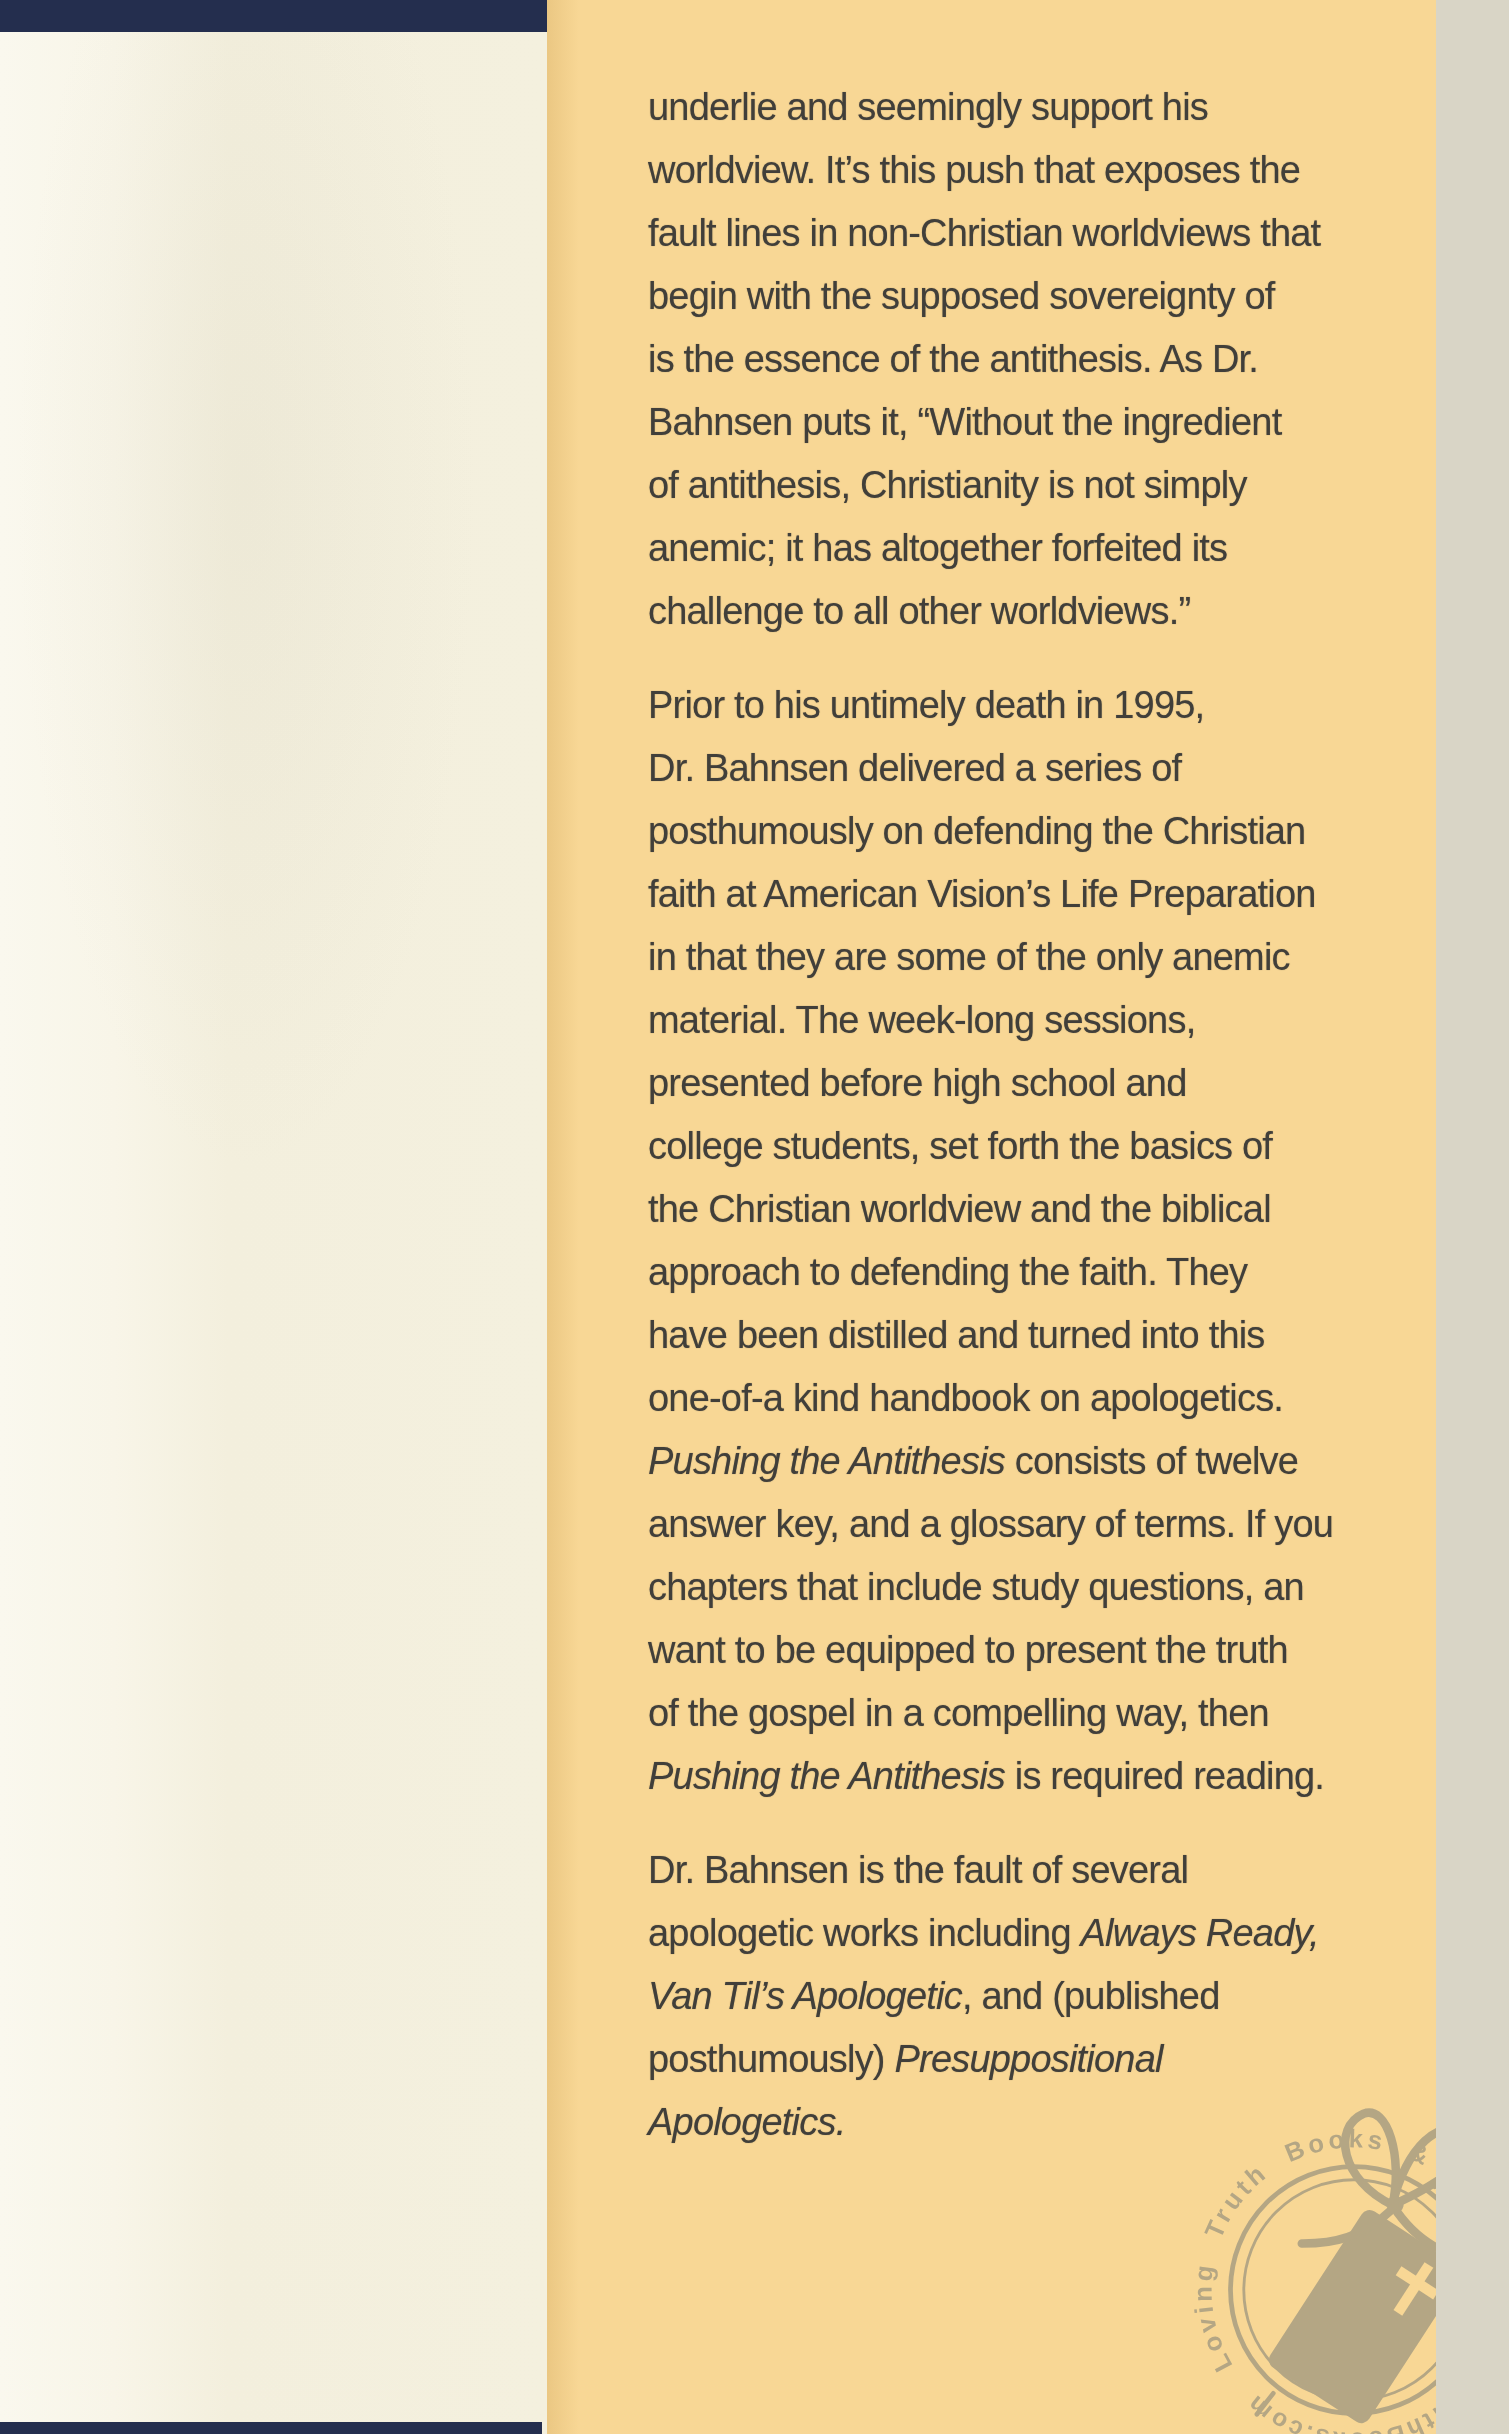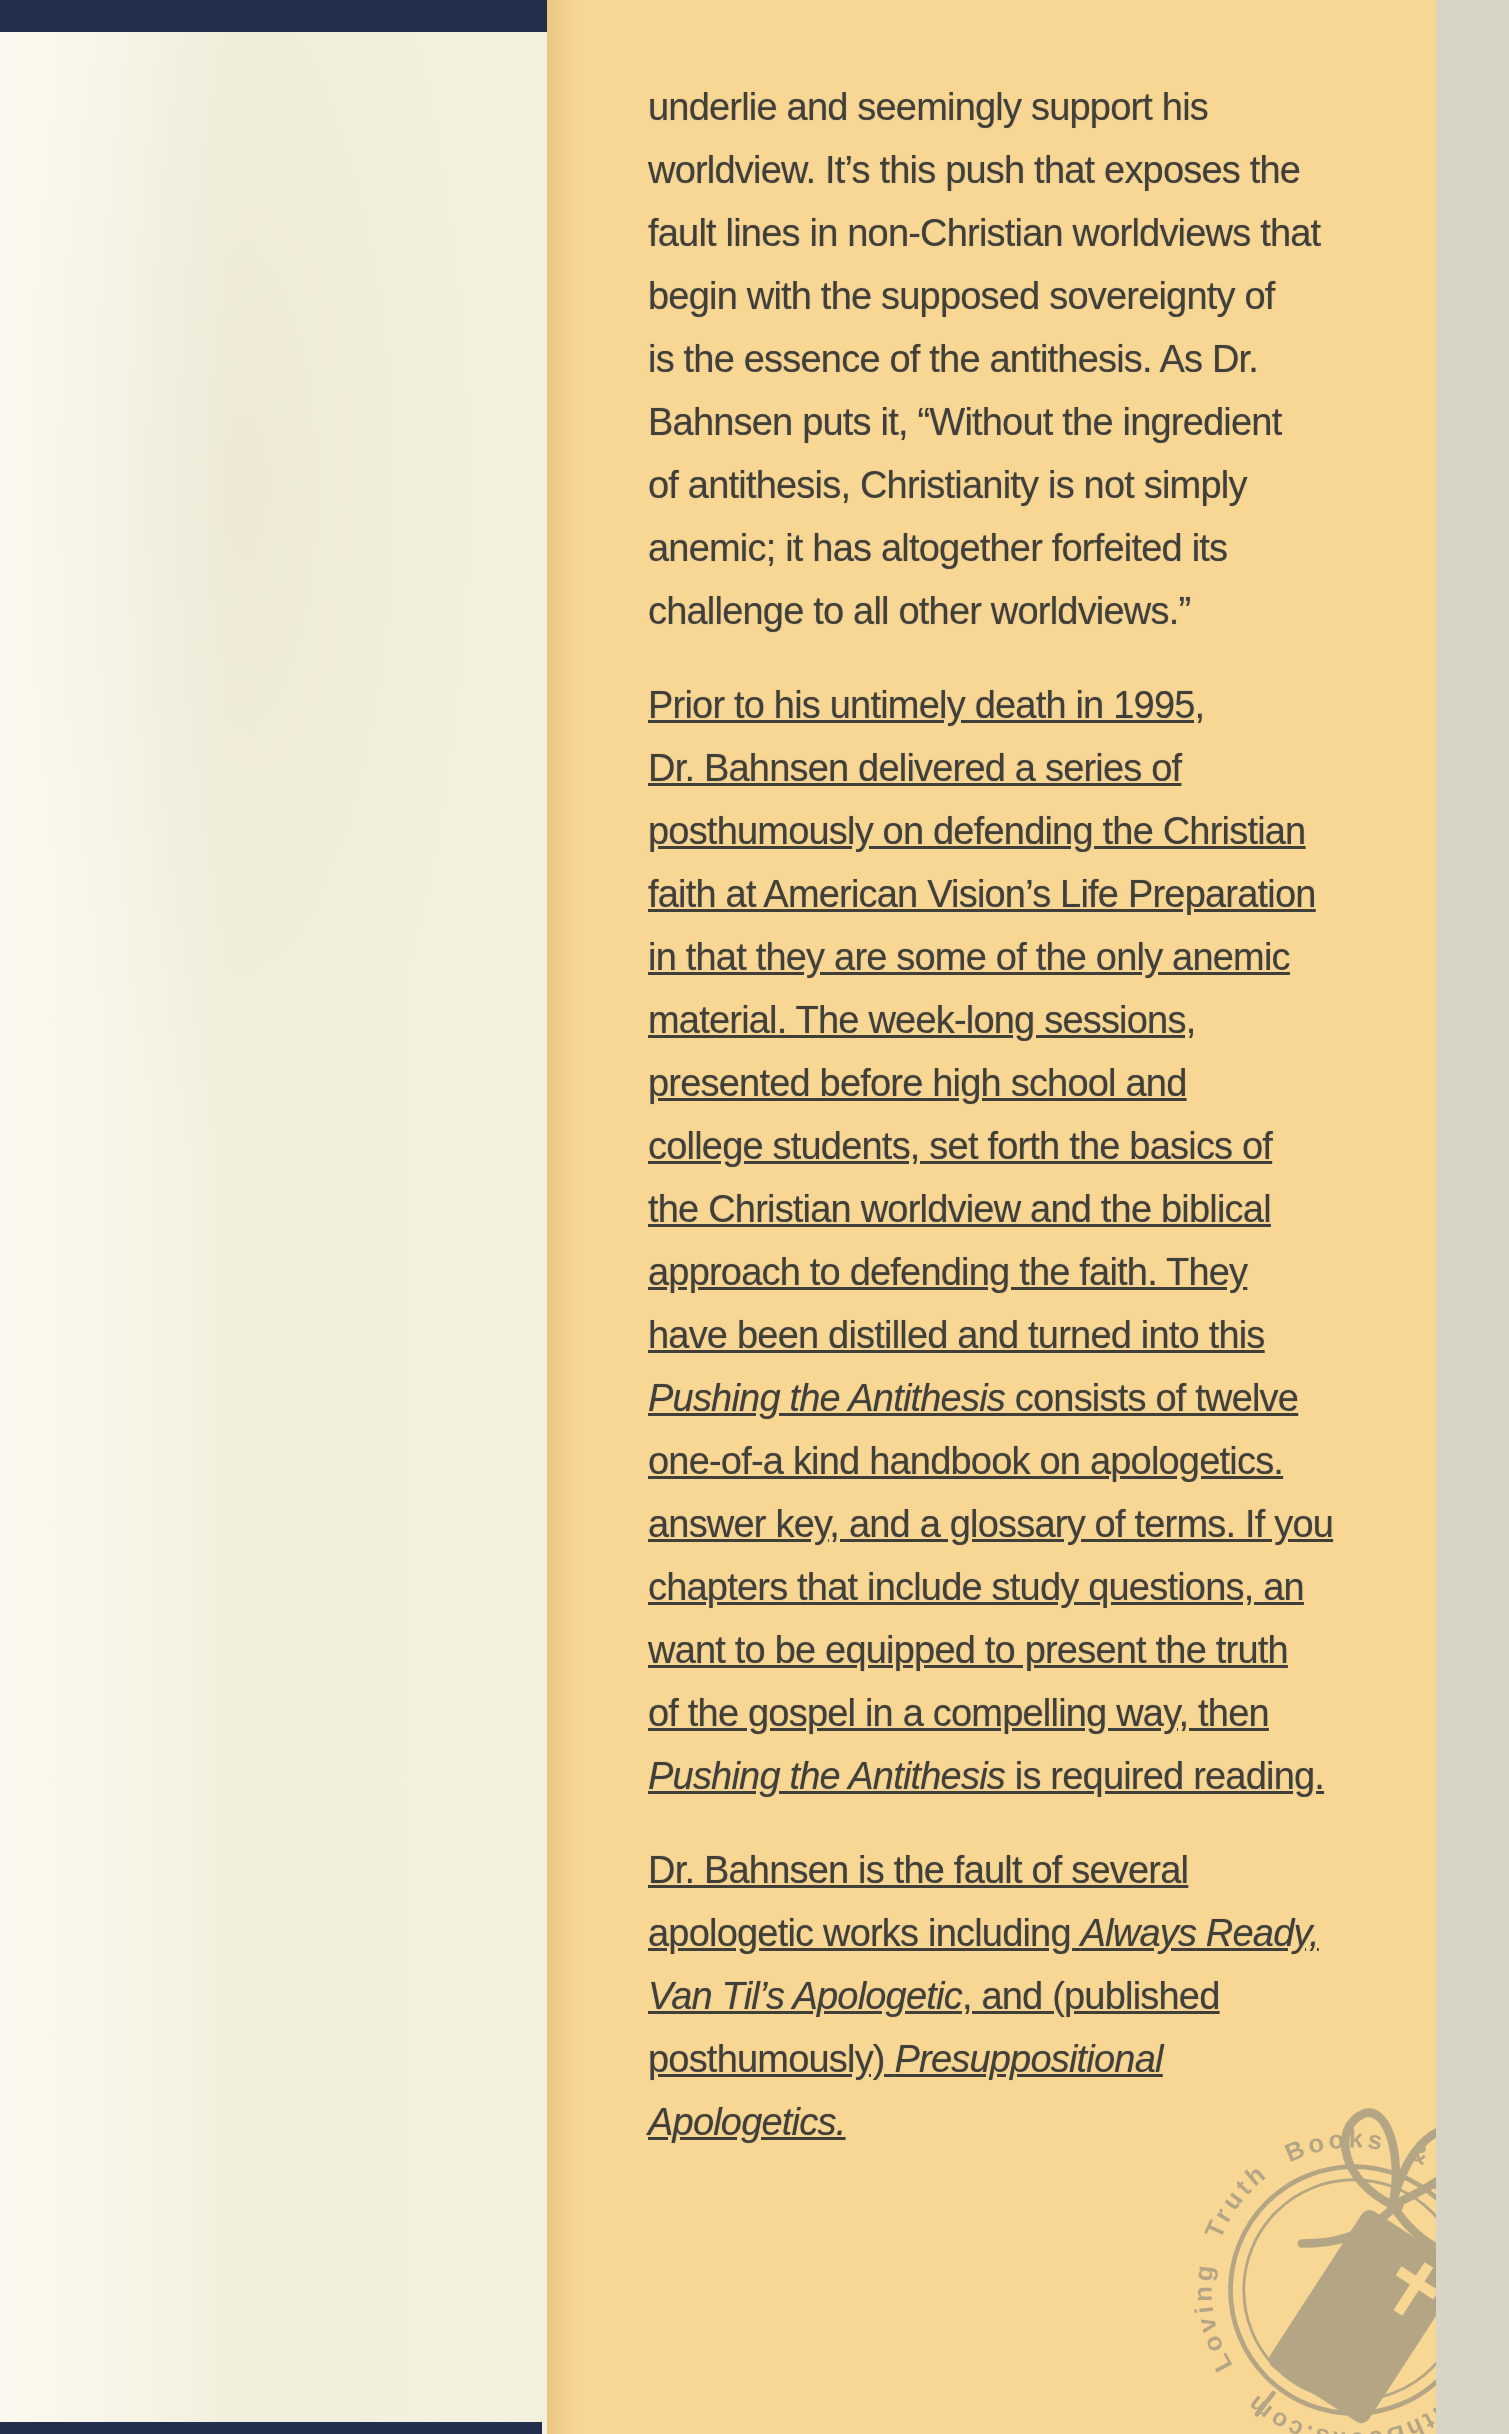--- a/index.html
+++ b/index.html
@@ -42,21 +42,21 @@
     content:"";position:absolute;right:0;top:0;width:27px;height:100%;
     background:linear-gradient(270deg,rgba(146,96,18,0.20),rgba(146,96,18,0));
   }
   
   .flap-text{
     position:absolute;left:101px;top:76px;
     font-size:38px;line-height:63px;letter-spacing:-0.8px;
     color:var(--text-color);
     text-shadow:0 0 1.1px rgba(62,60,55,0.5);
   }
-  .para + .para{margin-top:31px;text-decoration:underline;}
+  .para + .para{margin-top:31px;}
   .line{white-space:nowrap;}
   .seg.italic{font-style:italic;}
   
   .edge-strip{
     position:absolute;left:1471px;top:0;width:38px;height:2435px;
     clip-path:polygon(17px 0, 38px 0, 38px 100%, 0 100%);
     background:linear-gradient(180deg,#2b3760 0%,#32406b 30%,#3c4a77 62%,#4d5c8a 100%);
   }
   .edge-strip::before{
     content:"";position:absolute;inset:0;
@@ -106,22 +106,22 @@
           <div class="line"><span class="seg">Dr. Bahnsen delivered a series of</span></div>
           <div class="line"><span class="seg">posthumously on defending the Christian</span></div>
           <div class="line"><span class="seg">faith at American Vision’s Life Preparation</span></div>
           <div class="line"><span class="seg">in that they are some of the only anemic</span></div>
           <div class="line"><span class="seg">material. The week-long sessions,</span></div>
           <div class="line"><span class="seg">presented before high school and</span></div>
           <div class="line"><span class="seg">college students, set forth the basics of</span></div>
           <div class="line"><span class="seg">the Christian worldview and the biblical</span></div>
           <div class="line"><span class="seg">approach to defending the faith. They</span></div>
           <div class="line"><span class="seg">have been distilled and turned into this</span></div>
+          <div class="line"><span class="seg">one-of-a kind handbook on apologetics.</span></div>
           <div class="line"><span class="seg italic">Pushing the Antithesis</span><span class="seg"> consists of twelve</span></div>
-          <div class="line"><span class="seg">one-of-a kind handbook on apologetics.</span></div>
           <div class="line"><span class="seg">answer key, and a glossary of terms. If you</span></div>
           <div class="line"><span class="seg">chapters that include study questions, an</span></div>
           <div class="line"><span class="seg">want to be equipped to present the truth</span></div>
           <div class="line"><span class="seg">of the gospel in a compelling way, then</span></div>
           <div class="line"><span class="seg italic">Pushing the Antithesis</span><span class="seg"> is required reading.</span></div>
         </div>
         <div class="para">
           <div class="line"><span class="seg">Dr. Bahnsen is the fault of several</span></div>
           <div class="line"><span class="seg">apologetic works including </span><span class="seg italic">Always Ready,</span></div>
           <div class="line"><span class="seg italic">Van Til’s Apologetic</span><span class="seg">, and (published</span></div>

